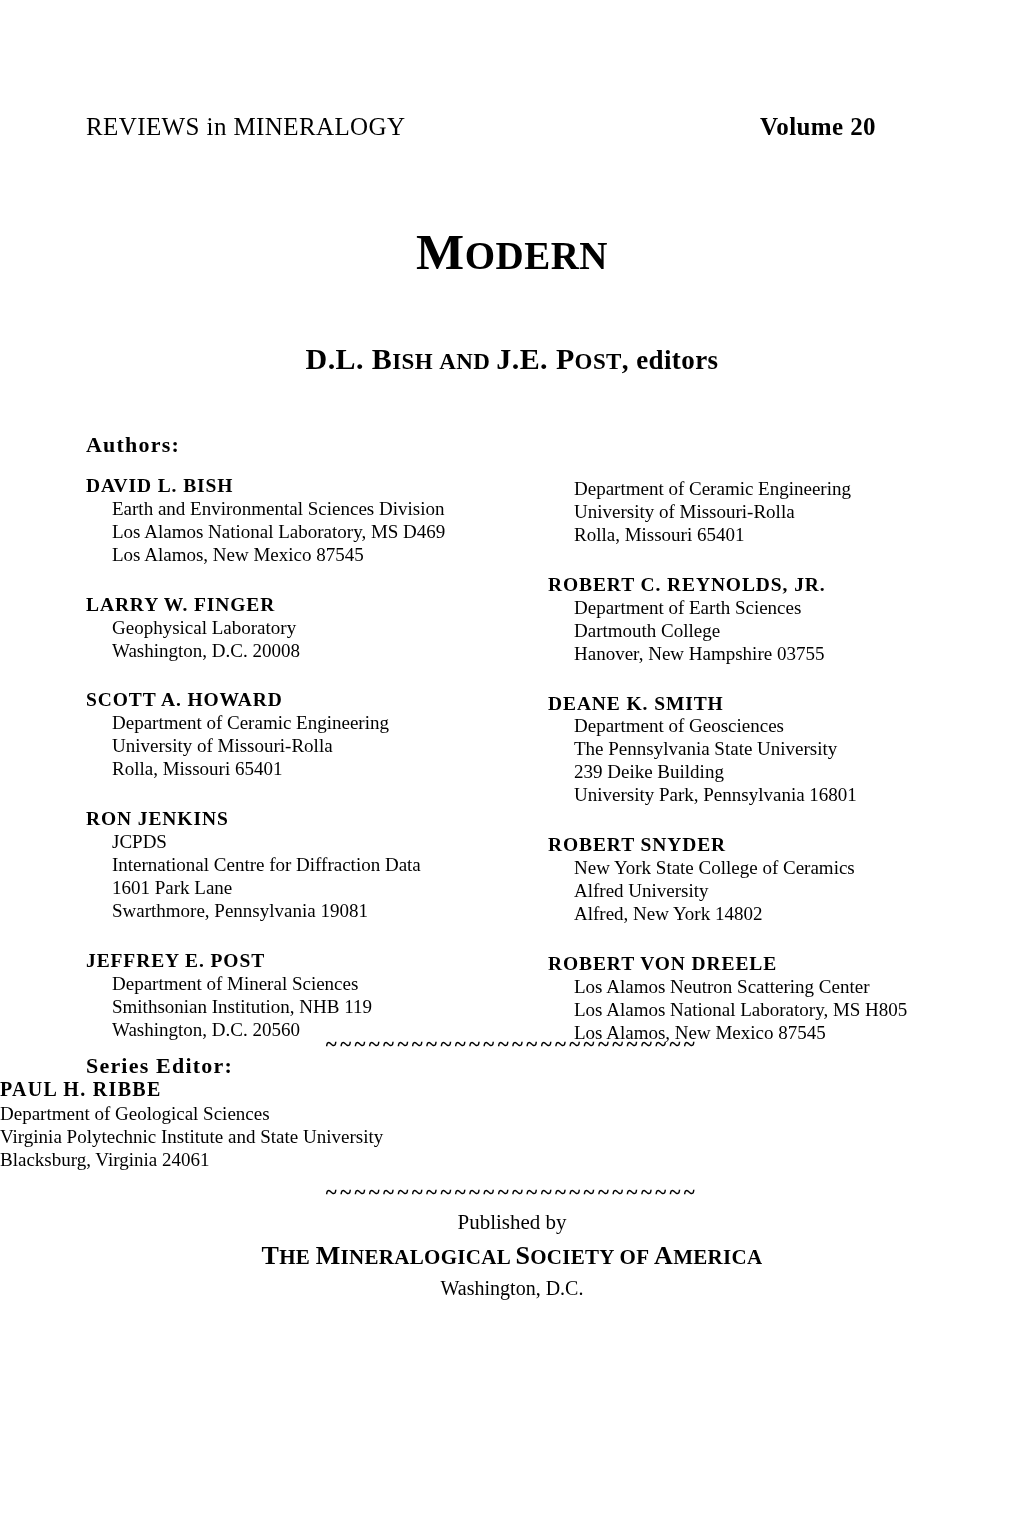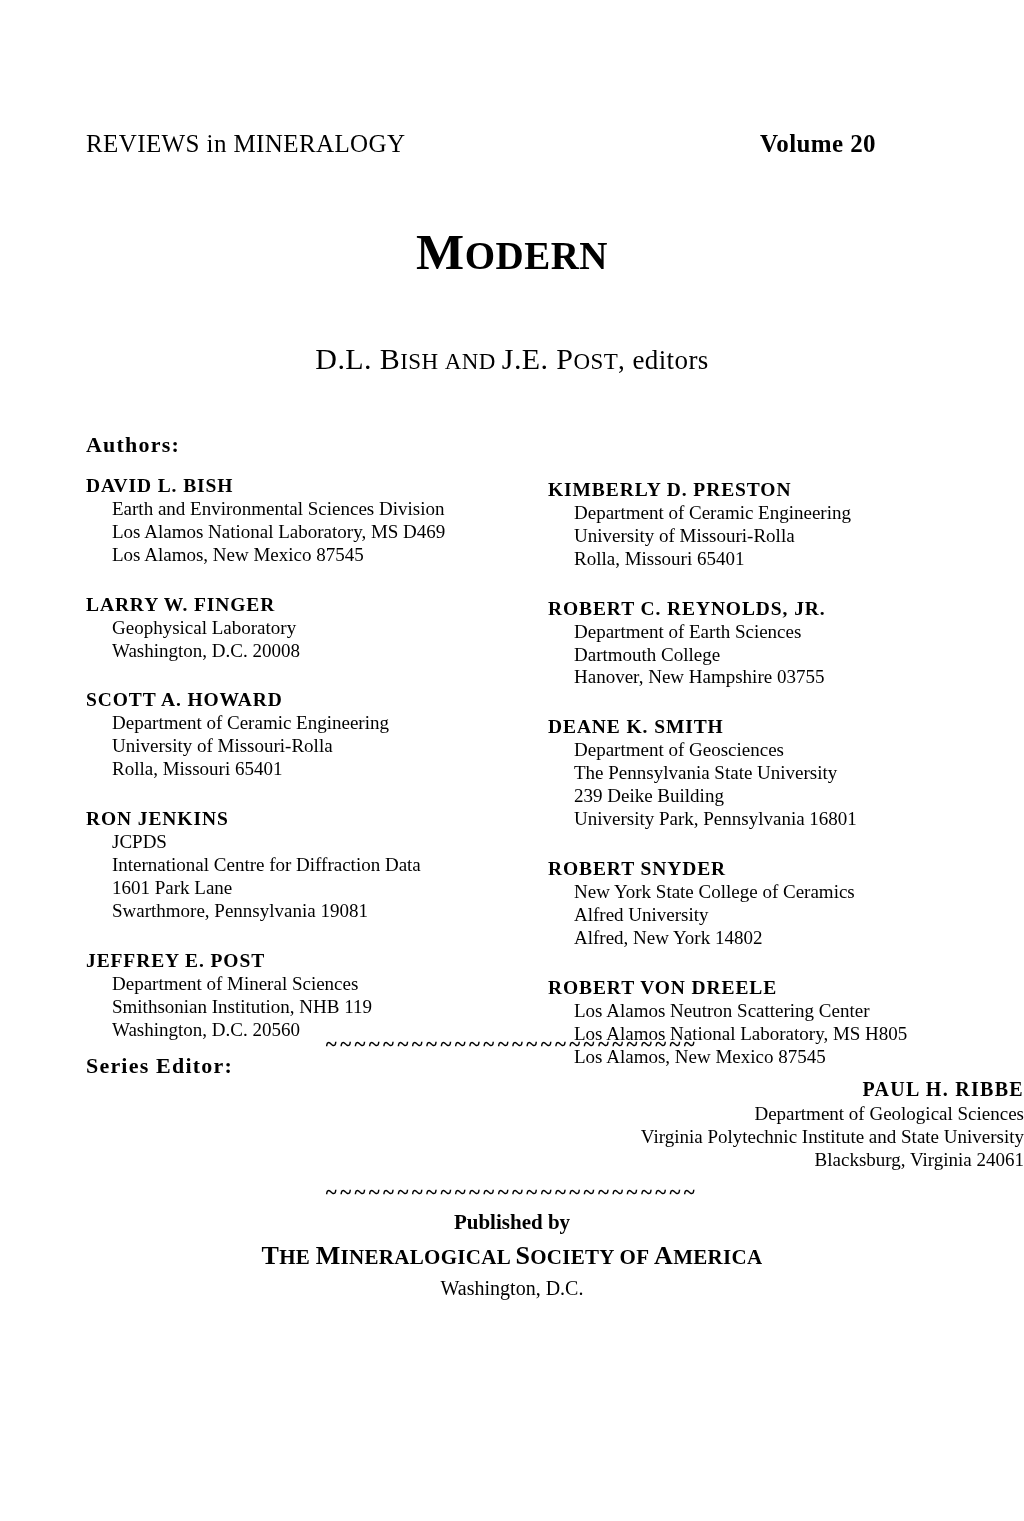--- a/index.html
+++ b/index.html
@@ -33,21 +33,20 @@
   .series-name {
     font-size: 25px;
     font-weight: normal;
     letter-spacing: 0.4px;
   }
   .volume-label {
     font-size: 25px;
     font-weight: bold;
     letter-spacing: 0.4px;
     padding-right: 62px;
-    margin-top: 17px;
   }
 
   
   .title-block {
     position: absolute;
     top: 182px;
     left: 0;
     right: 0;
     text-align: center;
     margin-top: 40px;
@@ -67,21 +66,21 @@
     margin-top: 2px;
   }
 
   
   .editors-line {
     position: absolute;
     top: 342px;
     left: 0;
     right: 0;
     text-align: center;
-    font-weight: normal;
+    font-weight: bold;
     letter-spacing: 0.4px;
   }
   .editors-line .cap { font-size: 30px; }
   .editors-line .sc  { font-size: 23px; }
   .editors-line .lc  { font-size: 27px; }
 
   
   .authors-label {
     position: absolute;
     top: 432px;
@@ -146,21 +145,21 @@
     left: 86px;
     font-size: 22px;
     font-weight: bold;
     letter-spacing: 1.2px;
   }
   .series-editor-block {
     position: absolute;
     top: 1076px;
     left: 0;
     right: 0;
-    text-align: right;
+    text-align: left;
   }
   .series-editor-name {
     font-size: 20px;
     font-weight: bold;
     letter-spacing: 1.3px;
     line-height: 1.3;
   }
   .series-editor-affil {
     font-size: 19px;
     line-height: 1.22;
@@ -170,21 +169,20 @@
   .publisher-block {
     position: absolute;
     top: 1207px;
     left: 0;
     right: 0;
     text-align: center;
   }
   .published-by {
     font-size: 21px;
     line-height: 1.5;
-    font-weight: bold;
   }
   .publisher-name {
     font-weight: bold;
     line-height: 1.32;
     letter-spacing: 0.3px;
   }
   .publisher-name .cap { font-size: 26px; }
   .publisher-name .sc  { font-size: 21px; }
   .publisher-city {
     font-size: 20px;
@@ -253,21 +251,20 @@
         <div class="author-affil">
           <div>Department of Mineral Sciences</div>
           <div>Smithsonian Institution, NHB 119</div>
           <div>Washington, D.C.  20560</div>
         </div>
       </div>
     </div>
 
     <div class="author-col right">
       <div class="author-entry">
-        <div class="author-name">KIMBERLY D. PRESTON</div>
         <div class="author-affil">
           <div>Department of Ceramic Engineering</div>
           <div>University of Missouri-Rolla</div>
           <div>Rolla, Missouri 65401</div>
         </div>
       </div>
       <div class="author-entry">
         <div class="author-name">ROBERT C. REYNOLDS, JR.</div>
         <div class="author-affil">
           <div>Department of Earth Sciences</div>

